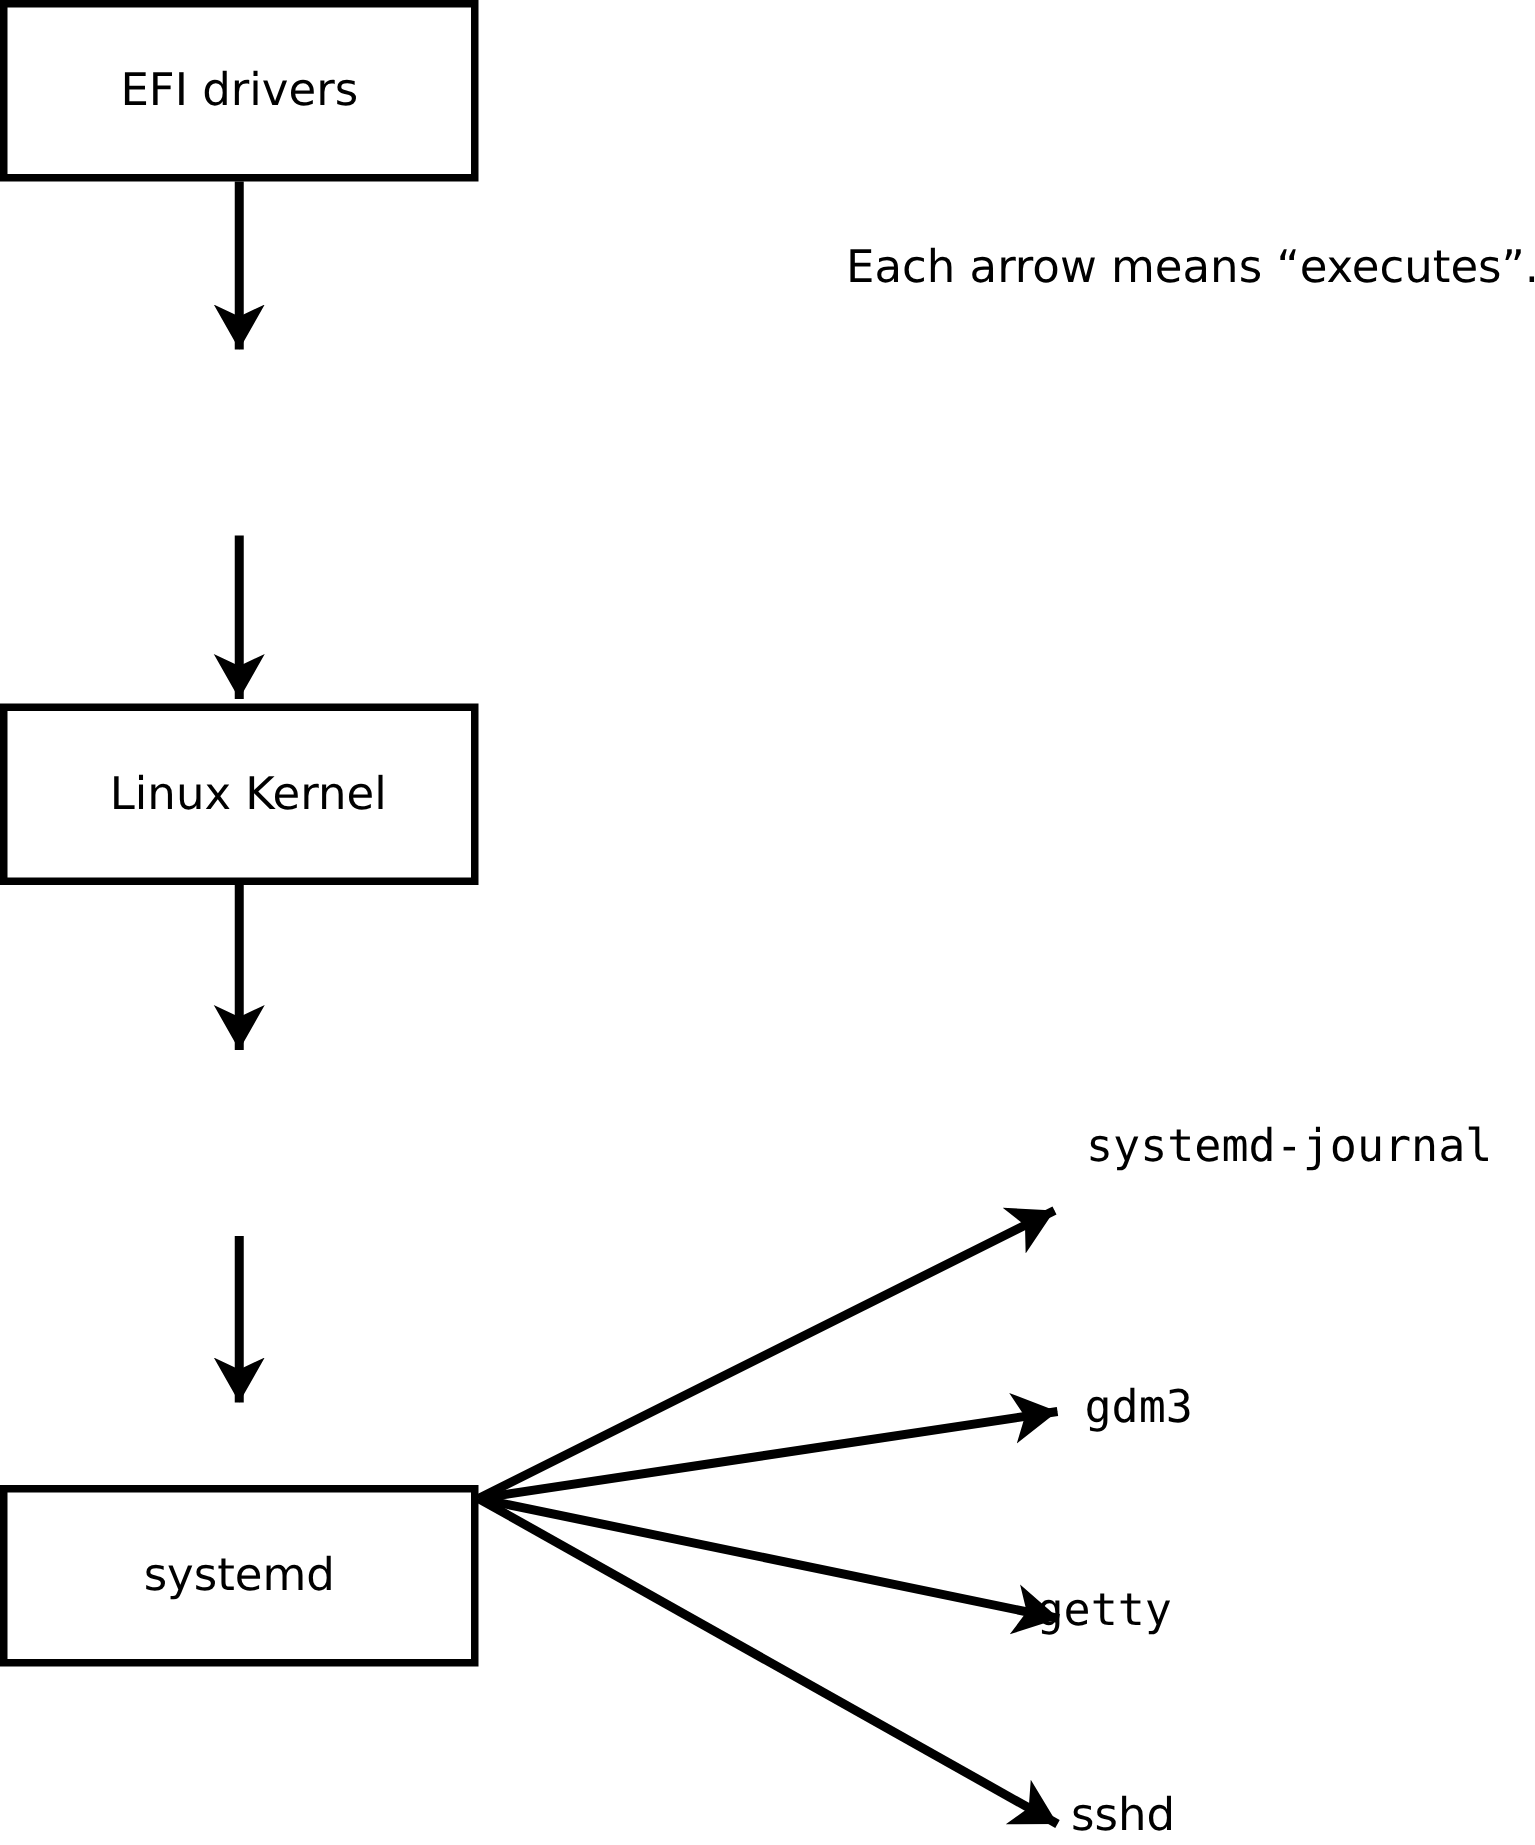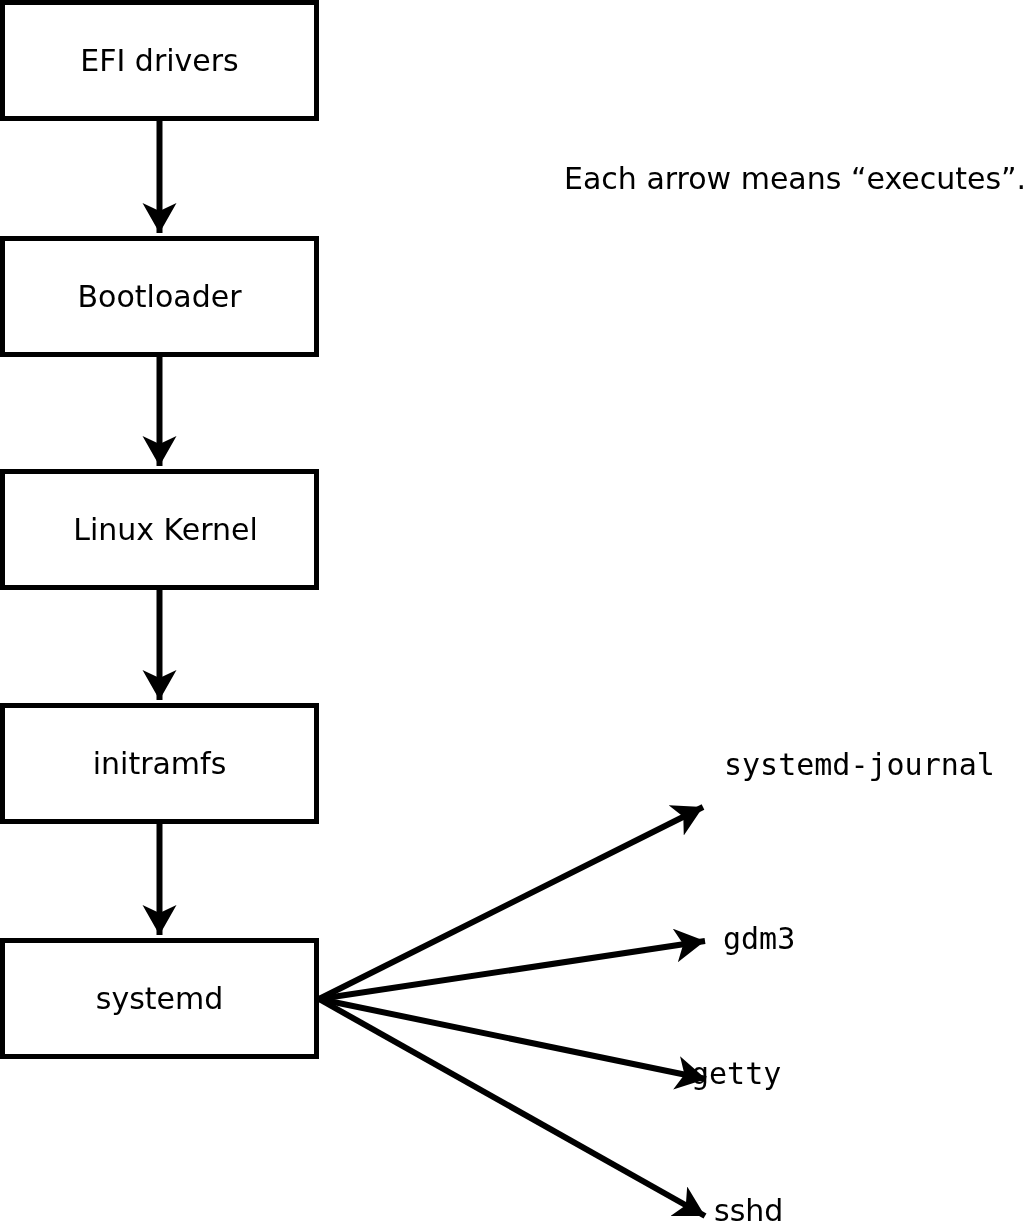--- a/index.html
+++ b/index.html
@@ -54,46 +54,40 @@
     font-family: "DejaVu Sans", sans-serif;
   }
   #proc-journal { left: 724px; top: 750px; }
   #proc-gdm3    { left: 723px; top: 924px; text-align: right; }
   #proc-getty   { left: 691px; top: 1059px; }
   #proc-sshd    { left: 714px; top: 1196px; }
   #box-efi       { top: 0; }
   #box-boot      { top: 236px; }
   #box-kernel    { top: 469px; padding-left: 12px; }
   #box-initramfs { top: 703px; }
-  #box-systemd   { top: 938px; text-align: center; }
+  #box-systemd   { top: 990px; text-align: center; }
   svg.arrows-layer {
     position: absolute;
     left: 0;
     top: 0;
     width: 1023px;
     height: 1230px;
     pointer-events: none;
   }
 </style>
 </head>
 <body>
 
 <div class="canvas">
 
   <div class="node-box" id="box-efi">
     <span class="node-label">EFI drivers</span>
   </div>
-  <div class="node-box" id="box-boot">
-    <span class="node-label">Bootloader</span>
-  </div>
   <div class="node-box" id="box-kernel">
     <span class="node-label">Linux Kernel</span>
-  </div>
-  <div class="node-box" id="box-initramfs">
-    <span class="node-label">initramfs</span>
   </div>
   <div class="node-box" id="box-systemd">
     <span class="node-label">systemd</span>
   </div>
 
   <div class="note">Each arrow means “executes”.</div>
 
   <div class="proc-label mono" id="proc-journal">systemd-journal</div>
   <div class="proc-label mono" id="proc-gdm3">gdm3</div>
   <div class="proc-label mono" id="proc-getty">getty</div>

